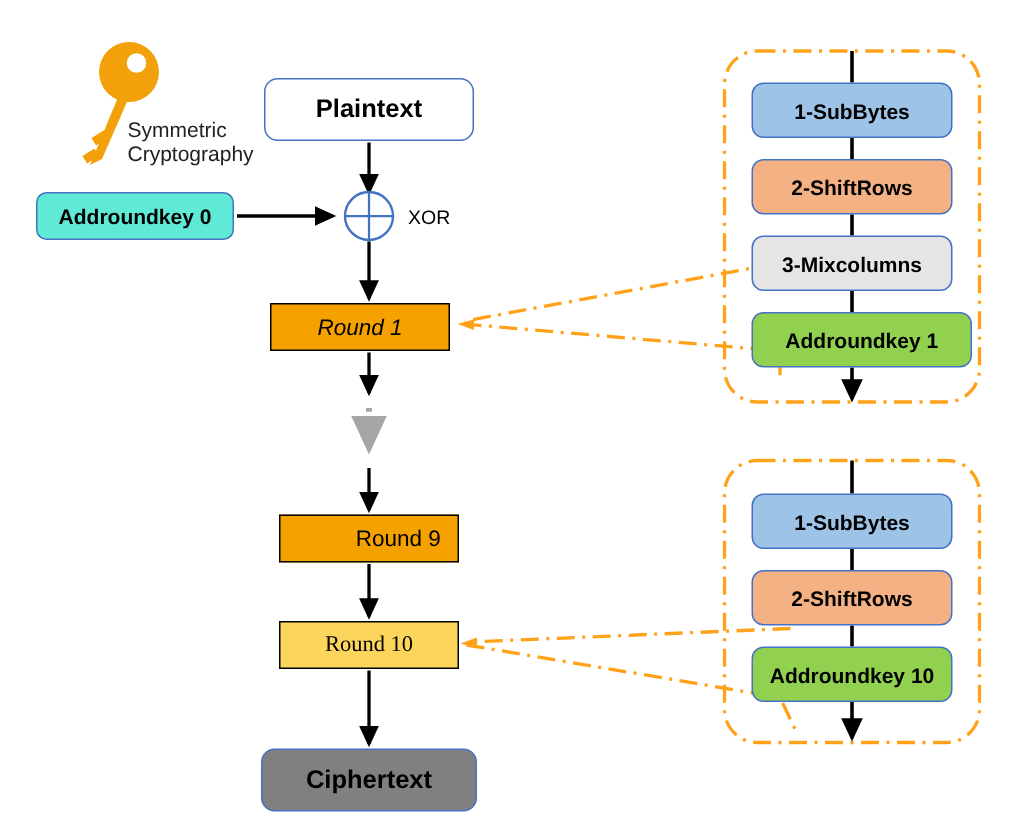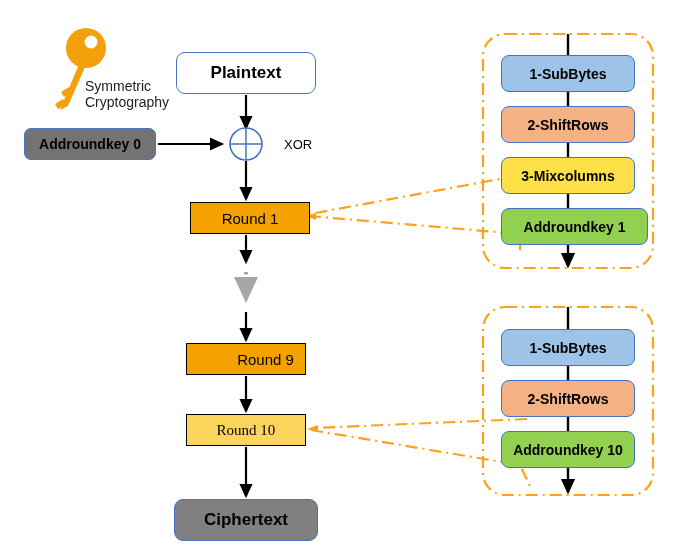--- a/index.html
+++ b/index.html
@@ -39,57 +39,56 @@
     border-radius: 0;
     font-size: 15px;
   }
   .round-light {
     background: #FCD55C;
     border: 1.6px solid #000000;
     border-radius: 0;
     font-size: 15px;
     font-family: Liberation Serif, serif;
   }
-  .round1  { left: 190px; top: 202px; width: 120px; height: 32px; }
+  .round1  { left: 180px; top: 202px; width: 120px; height: 32px; font-style: italic; }
   .round9  { left: 186px; top: 343px; width: 120px; height: 32px; padding-left: 39px; }
   .round10 { left: 186px; top: 414px; width: 120px; height: 32px; }
   .ciphertext {
     left: 174px; top: 499px; width: 144px; height: 42px;
     background: #808080;
     border: 1.6px solid #4472C4;
     border-radius: 9px;
     font-size: 17px;
     font-weight: bold;
   }
   .addkey0 {
     left: 24px; top: 128px; width: 132px; height: 32px;
-    background: #737373;
+    background: #5eead4;
     border: 1.6px solid #4472C4;
     border-radius: 7px;
     font-size: 14px;
     font-weight: bold;
   }
   .xor-label {
     left: 272px; top: 134px; width: 44px; height: 20px;
     font-size: 13px;
     justify-content: flex-start;
-    margin-left: 12px;
   }
   
   .step {
     box-sizing: border-box;
     border: 1.6px solid #4472C4;
     border-radius: 8px;
     font-size: 14px;
     font-weight: bold;
     color: #000;
   }
   .step-blue   { background: #9DC3E6; }
   .step-salmon { background: #F4B183; }
-  .step-yellow { background: #fde047; }
+  .step-yellow { background: #e5e5e5; }
   .step-green  { background: #92D050; }
 
   
   .key-caption {
     position: absolute;
     left: 85px; top: 78px;
     width: 86px;
     font-size: 14px;
     line-height: 1.15;
     color: #222;

